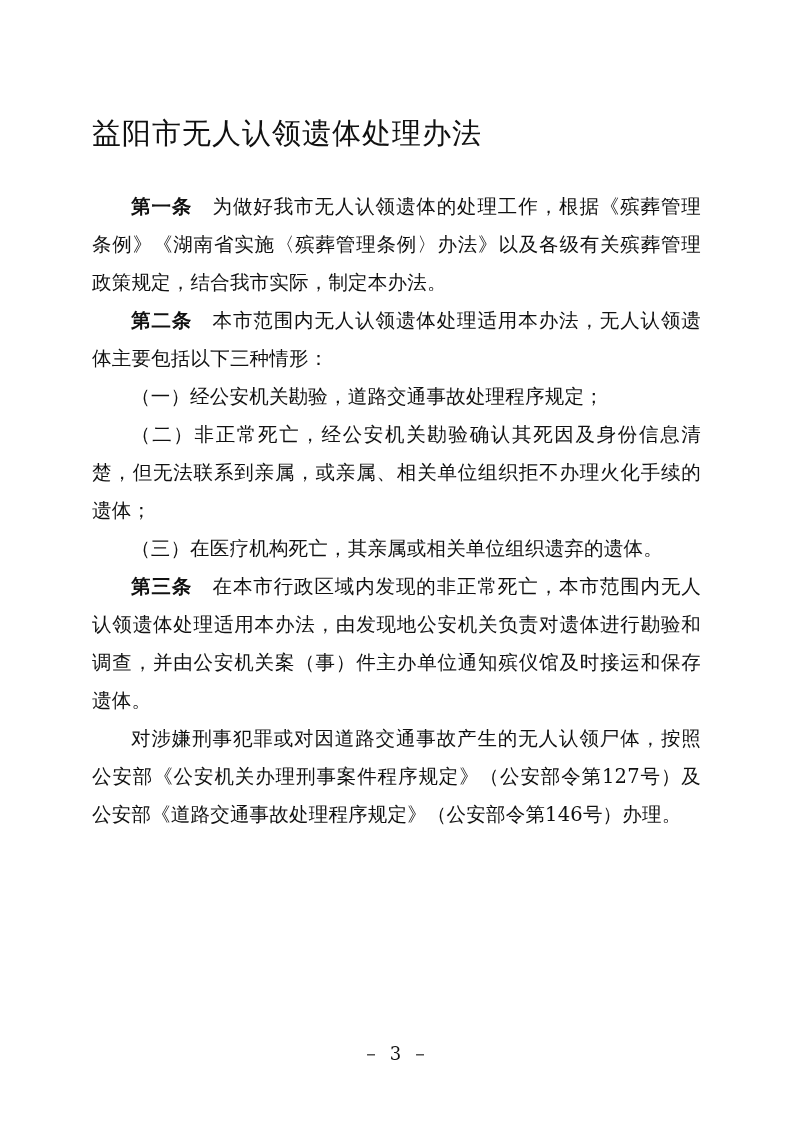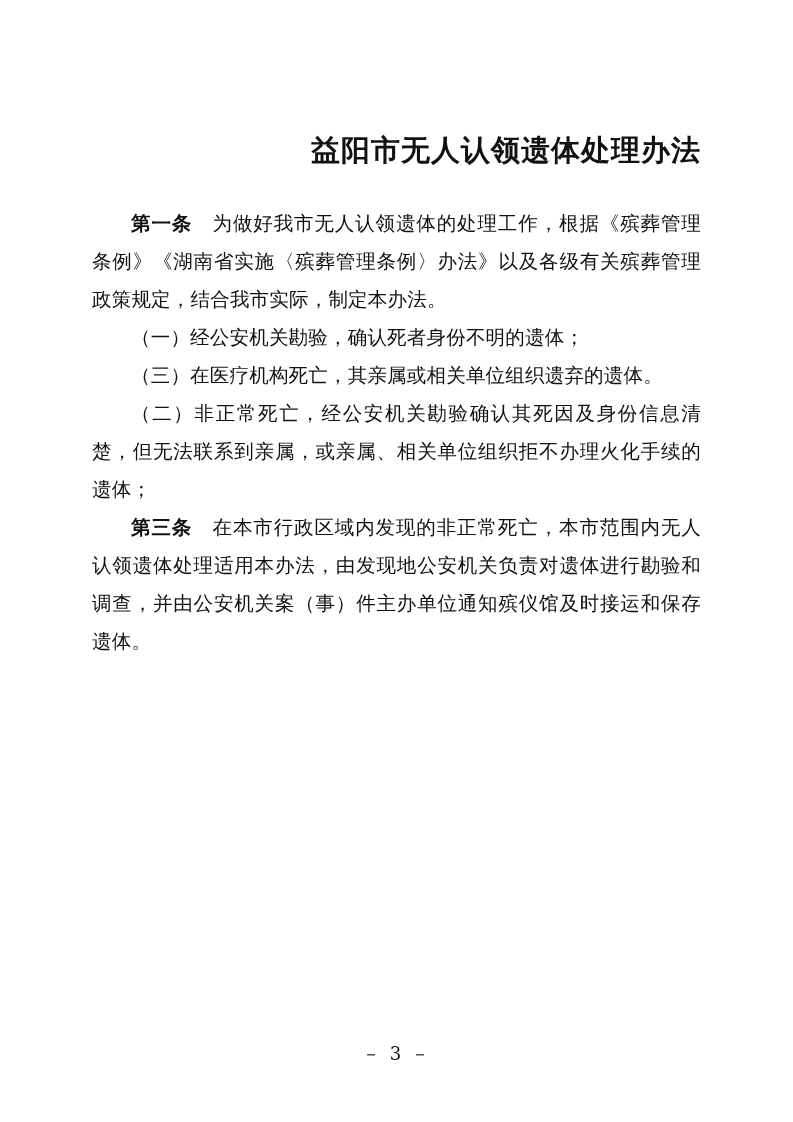--- a/index.html
+++ b/index.html
@@ -16,26 +16,26 @@
     overflow: hidden;
   }
   .page {
     box-sizing: border-box;
     width: 793px;
     height: 1122px;
     padding: 112px 92px 60px 92px;
     position: relative;
   }
   .doc-title {
-    text-align: right;
+    text-align: left;
     font-size: 29px;
-    font-weight: bold;
+    font-weight: normal;
     letter-spacing: 1px;
     line-height: 1.4;
-    margin: 18px 0 34px 0;
+    margin: 1px 0 34px 0;
     font-family: "DejaVu Serif", "Liberation Serif", serif;
   }
   .para {
     font-size: 19.5px;
     line-height: 38px;
     text-align: justify;
     text-justify: inter-ideograph;
     margin: 0;
     letter-spacing: 0.2px;
     text-indent: 2em;
@@ -56,21 +56,23 @@
 </style>
 </head>
 <body>
 
 <div class="page">
 
   <h1 class="doc-title">益阳市无人认领遗体处理办法</h1>
 
   <div class="body-text">
     <p class="para"><span class="lead">第一条</span><span>　为做好我市无人认领遗体的处理工作，根据《殡葬管理条例》《湖南省实施〈殡葬管理条例〉办法》以及各级有关殡葬管理政策规定，结合我市实际，制定本办法。</span></p>
-    <p class="para"><span class="lead"></span><span>（一）经公安机关勘验，确认死者身份不明的遗体；</span></p>
+    <p class="para"><span class="lead">第二条</span><span>　本市范围内无人认领遗体处理适用本办法，无人认领遗体主要包括以下三种情形：</span></p>
+    <p class="para"><span class="lead"></span><span>（一）经公安机关勘验，道路交通事故处理程序规定；</span></p>
+    <p class="para"><span class="lead"></span><span>（二）非正常死亡，经公安机关勘验确认其死因及身份信息清楚，但无法联系到亲属，或亲属、相关单位组织拒不办理火化手续的遗体；</span></p>
     <p class="para"><span class="lead"></span><span>（三）在医疗机构死亡，其亲属或相关单位组织遗弃的遗体。</span></p>
-    <p class="para"><span class="lead"></span><span>（二）非正常死亡，经公安机关勘验确认其死因及身份信息清楚，但无法联系到亲属，或亲属、相关单位组织拒不办理火化手续的遗体；</span></p>
     <p class="para"><span class="lead">第三条</span><span>　在本市行政区域内发现的非正常死亡，本市范围内无人认领遗体处理适用本办法，由发现地公安机关负责对遗体进行勘验和调查，并由公安机关案（事）件主办单位通知殡仪馆及时接运和保存遗体。</span></p>
+    <p class="para"><span class="lead"></span><span>对涉嫌刑事犯罪或对因道路交通事故产生的无人认领尸体，按照公安部《公安机关办理刑事案件程序规定》（公安部令第127号）及公安部《道路交通事故处理程序规定》（公安部令第146号）办理。</span></p>
   </div>
 
   <div class="footer">－ 3 －</div>
 
 </div>
 
 </body></html>

